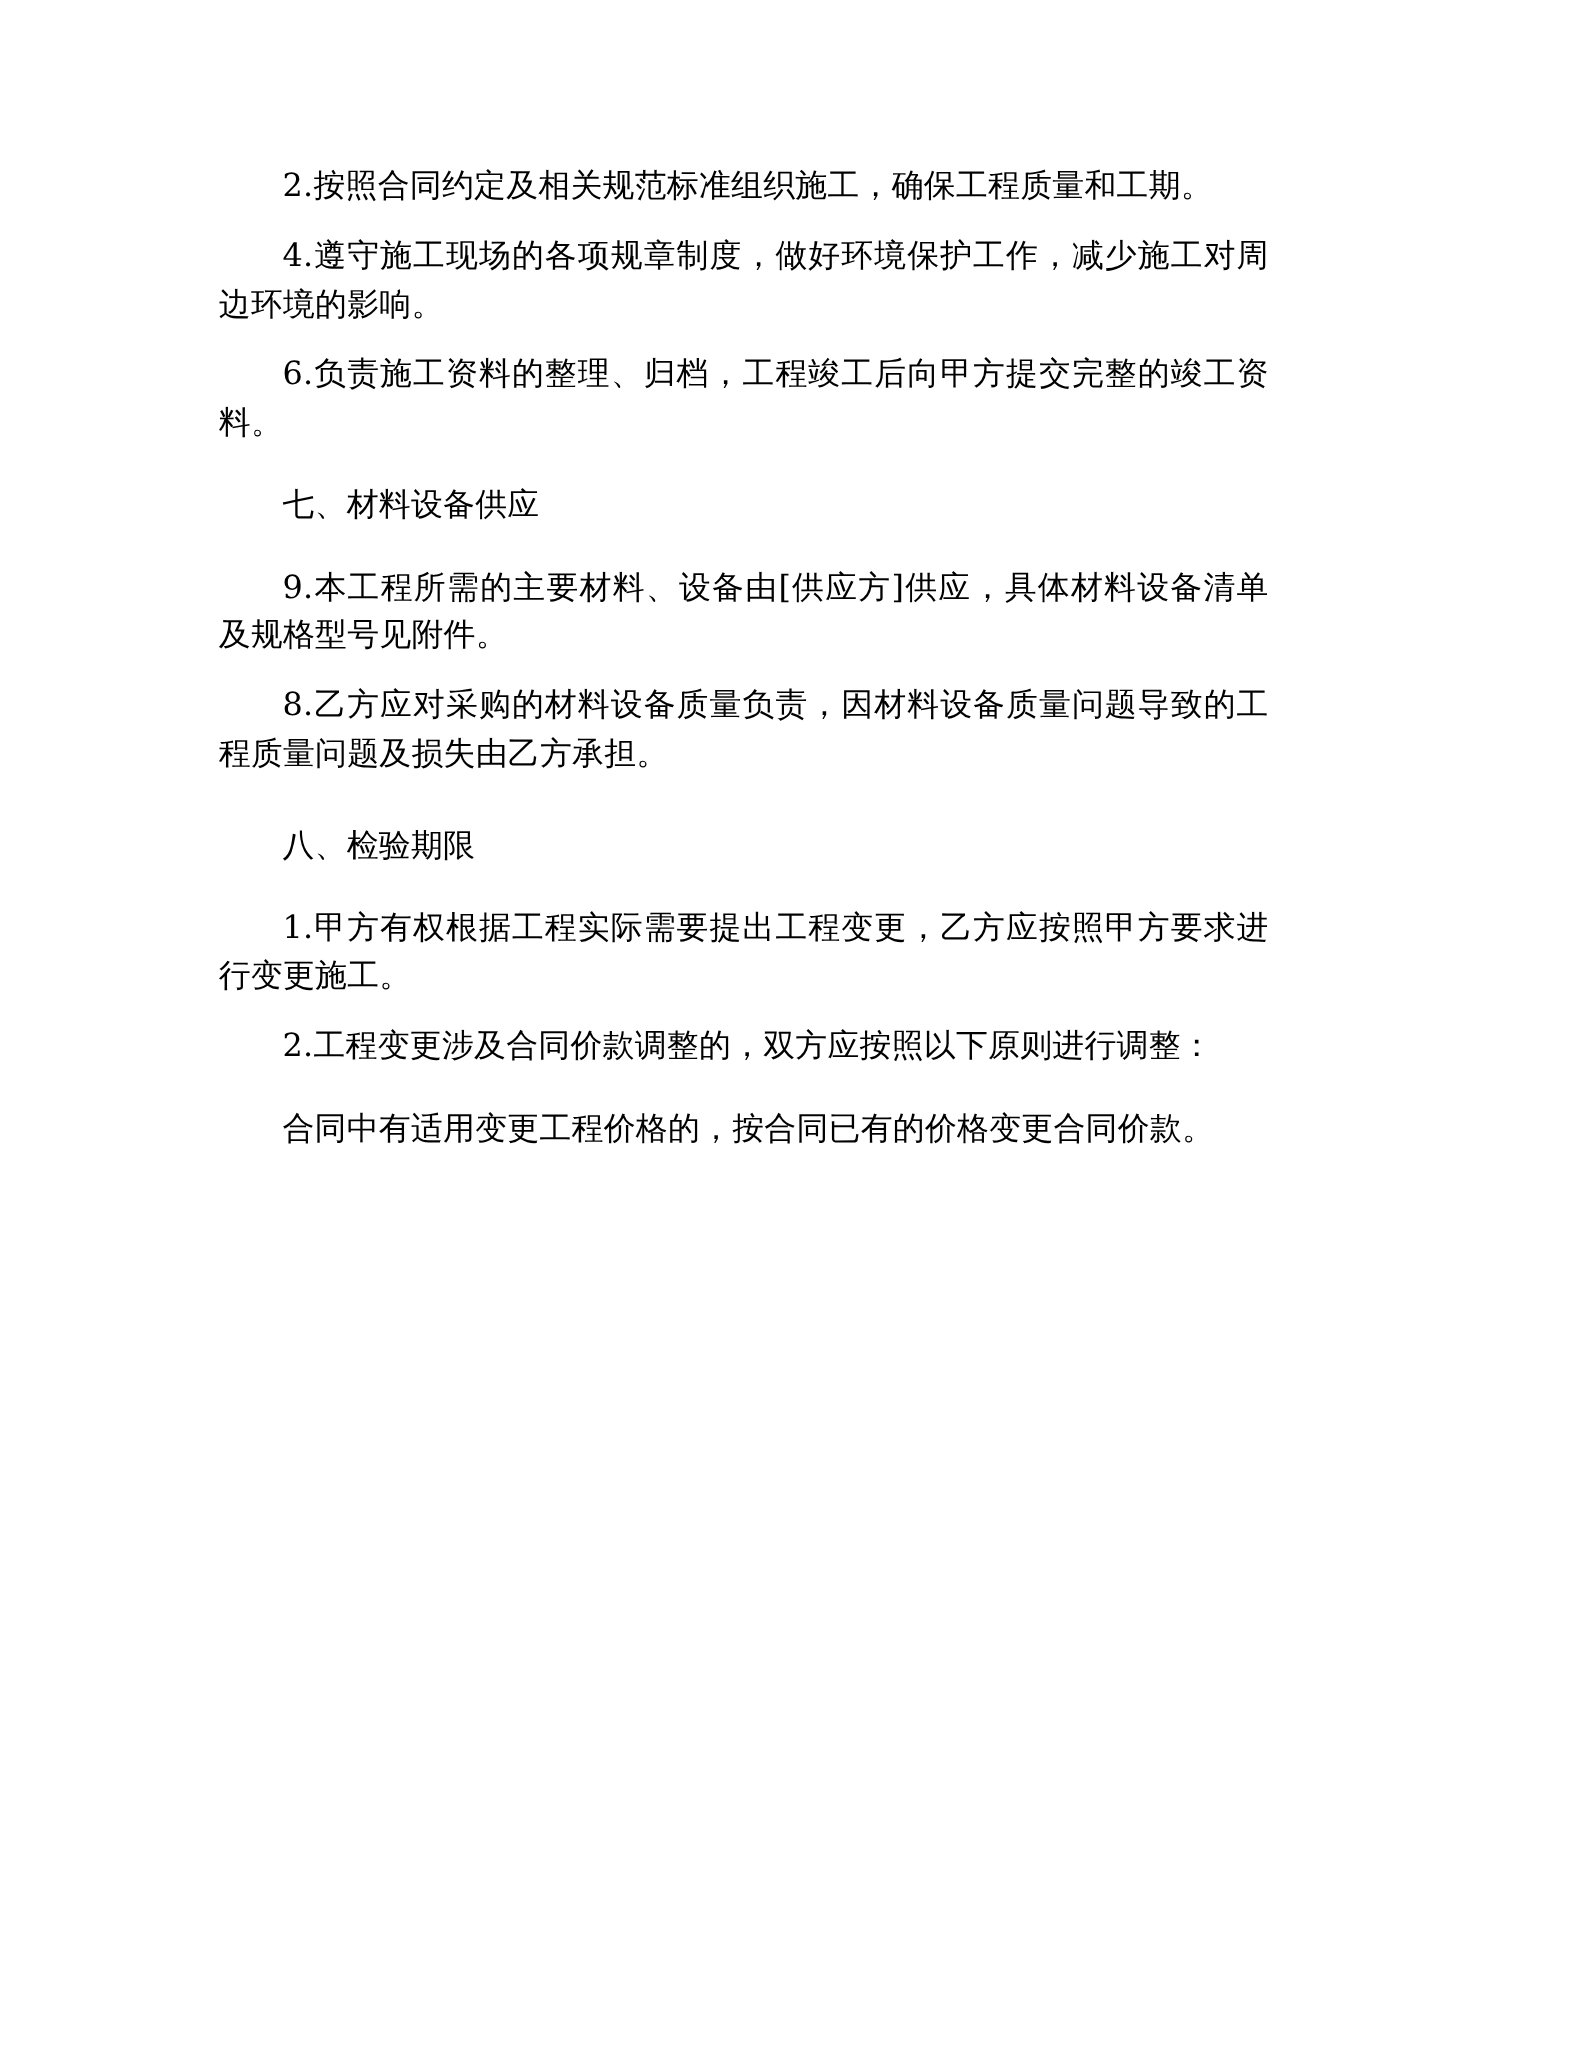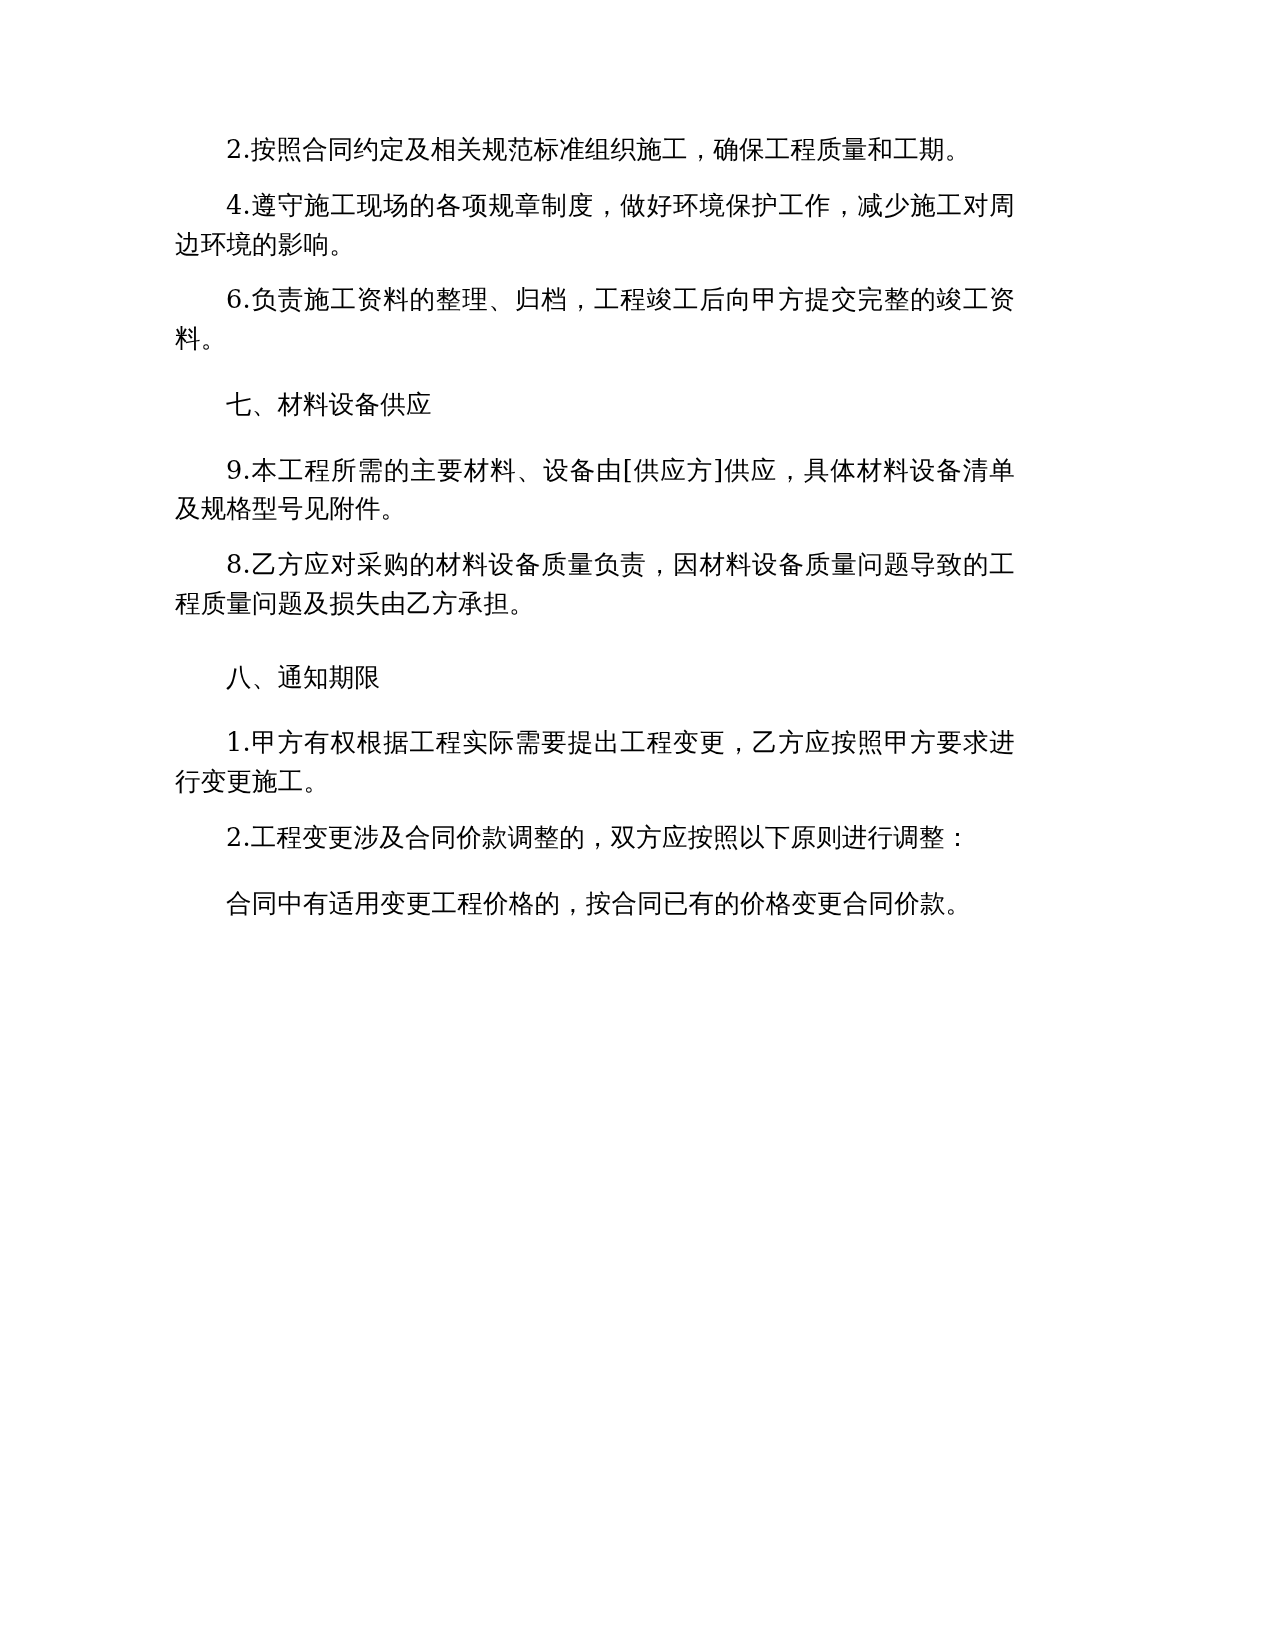--- a/index.html
+++ b/index.html
@@ -33,20 +33,21 @@
   }
   p.para.indent {
     text-indent: 51px;
   }
   p.heading {
     margin: 0 0 17px 0;
     font-size: 25.5px;
     line-height: 1.52;
     text-indent: 51px;
     letter-spacing: 0.2px;
+    font-family: Liberation Serif, serif;
   }
   .spacer-sm { height: 10px; }
   .spacer-md { height: 18px; }
 </style>
 </head>
 <body>
 
 <div class="page">
   <div class="doc-body">
 
@@ -63,21 +64,21 @@
 
     <div class="spacer-sm"></div>
 
     <p class="para indent">9.本工程所需的主要材料、设备由[供应方]供应，具体材料设备清单及规格型号见附件。</p>
 
 
     <p class="para indent">8.乙方应对采购的材料设备质量负责，因材料设备质量问题导致的工程质量问题及损失由乙方承担。</p>
 
     <div class="spacer-md"></div>
 
-    <p class="heading">八、通知期限</p>
+    <p class="heading">八、检验期限</p>
 
     <div class="spacer-sm"></div>
 
     <p class="para indent">1.甲方有权根据工程实际需要提出工程变更，乙方应按照甲方要求进行变更施工。</p>
 
     <p class="para indent">2.工程变更涉及合同价款调整的，双方应按照以下原则进行调整：</p>
 
     <div class="spacer-sm"></div>
 
     <p class="para indent">合同中有适用变更工程价格的，按合同已有的价格变更合同价款。</p>

